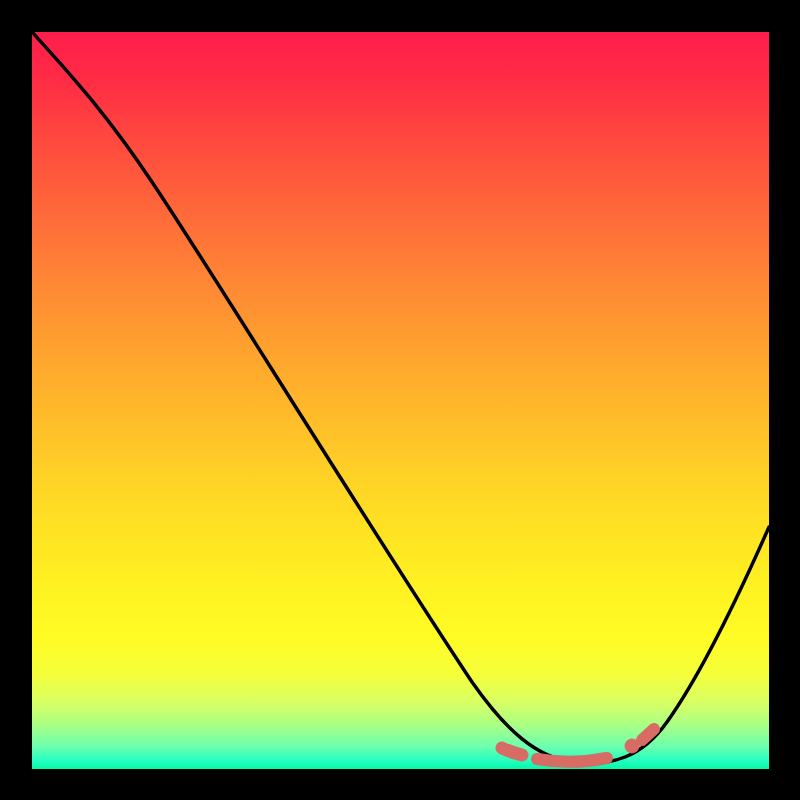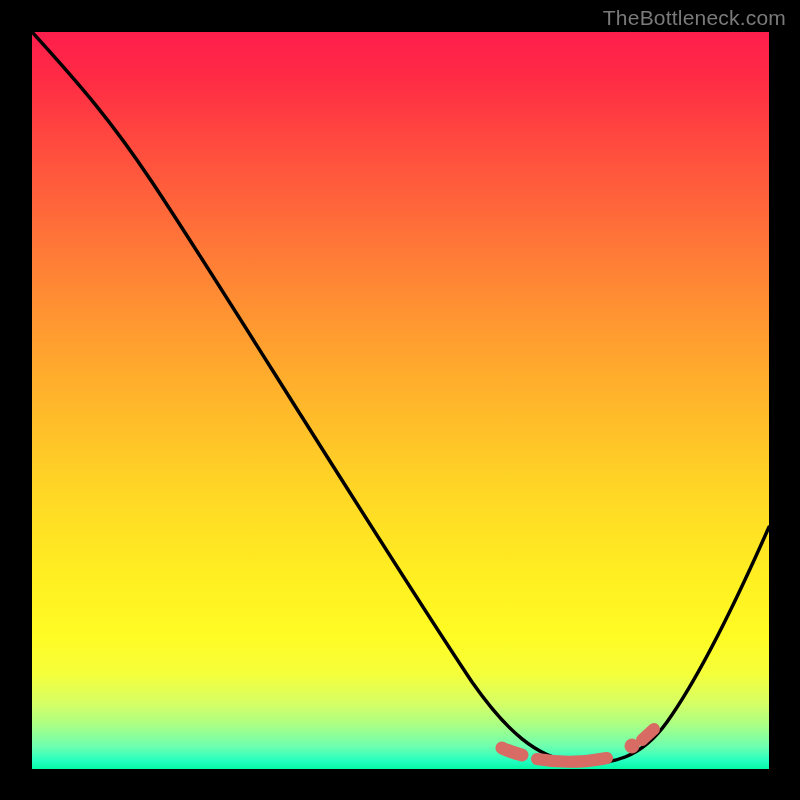--- a/index.html
+++ b/index.html
@@ -62,21 +62,20 @@
   }
   svg.curve {
     position: absolute;
     inset: 0;
   }
 </style>
 </head>
 <body>
 
 <div class="frame">
-  <div class="watermark">TheBottleneck.com</div>
 
   <div class="plot">
     <div class="grad"></div>
 
     <svg class="curve" viewBox="0 0 737 737" preserveAspectRatio="none">
 
       <path d="M 0 0
            C 50 55, 80 90, 120 150
            C 160 210, 210 290, 270 385
            C 330 480, 390 575, 440 650

